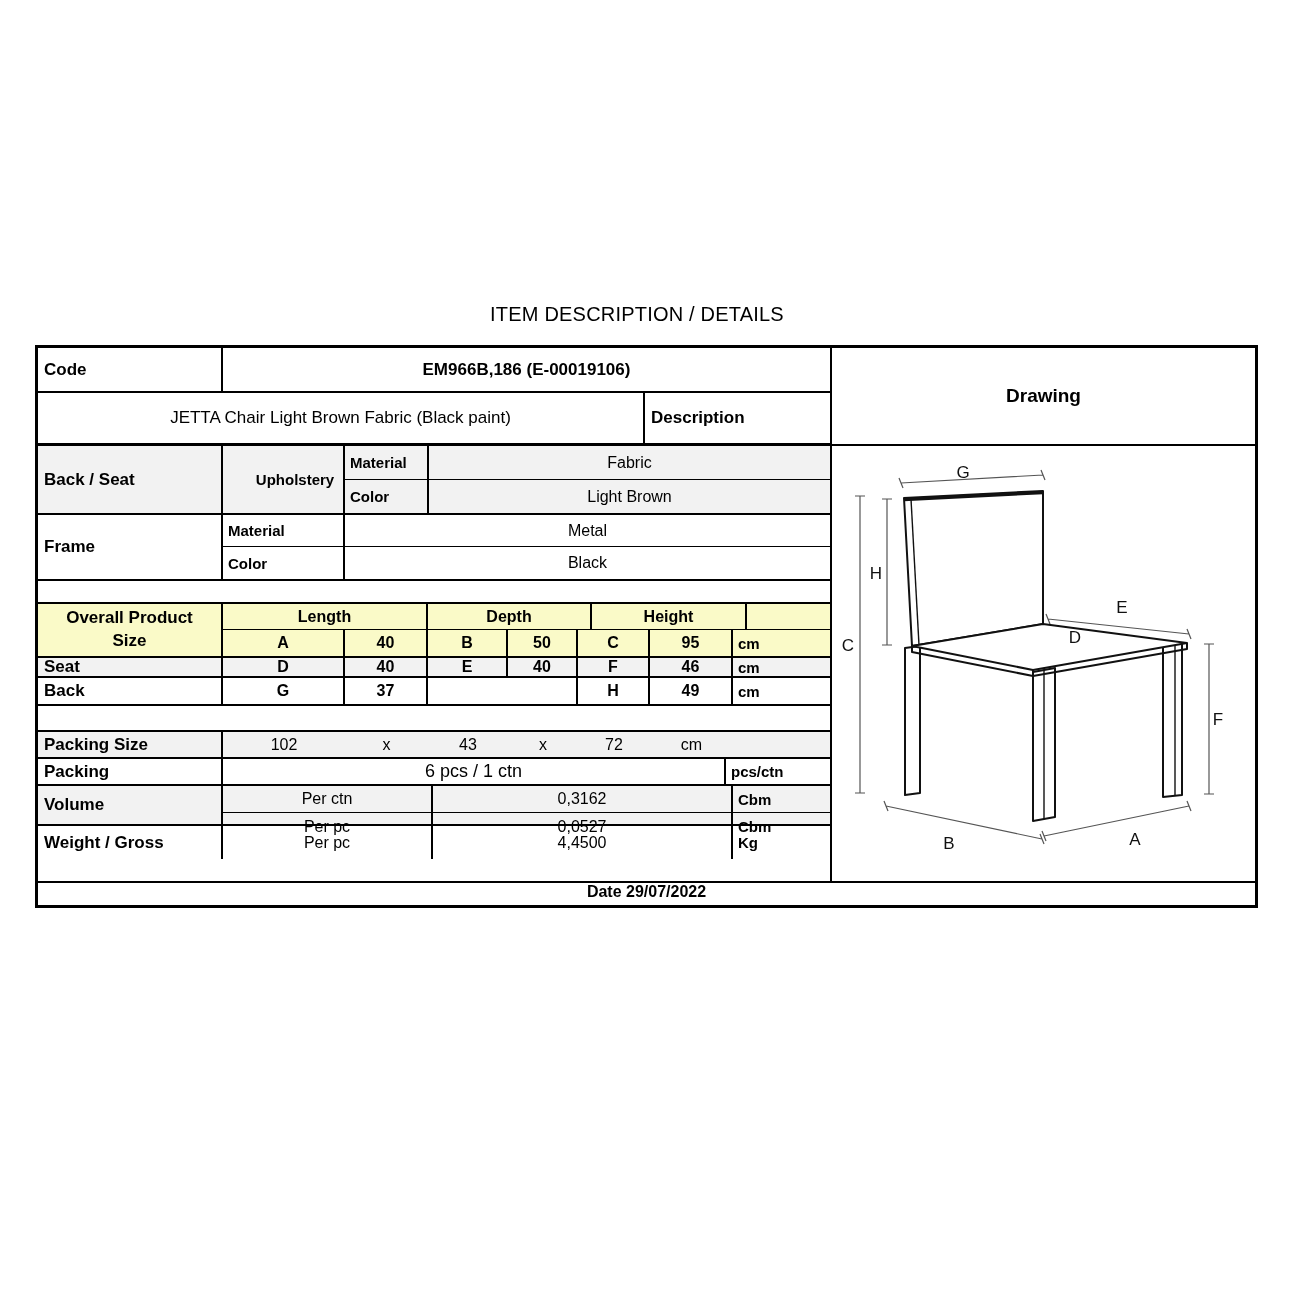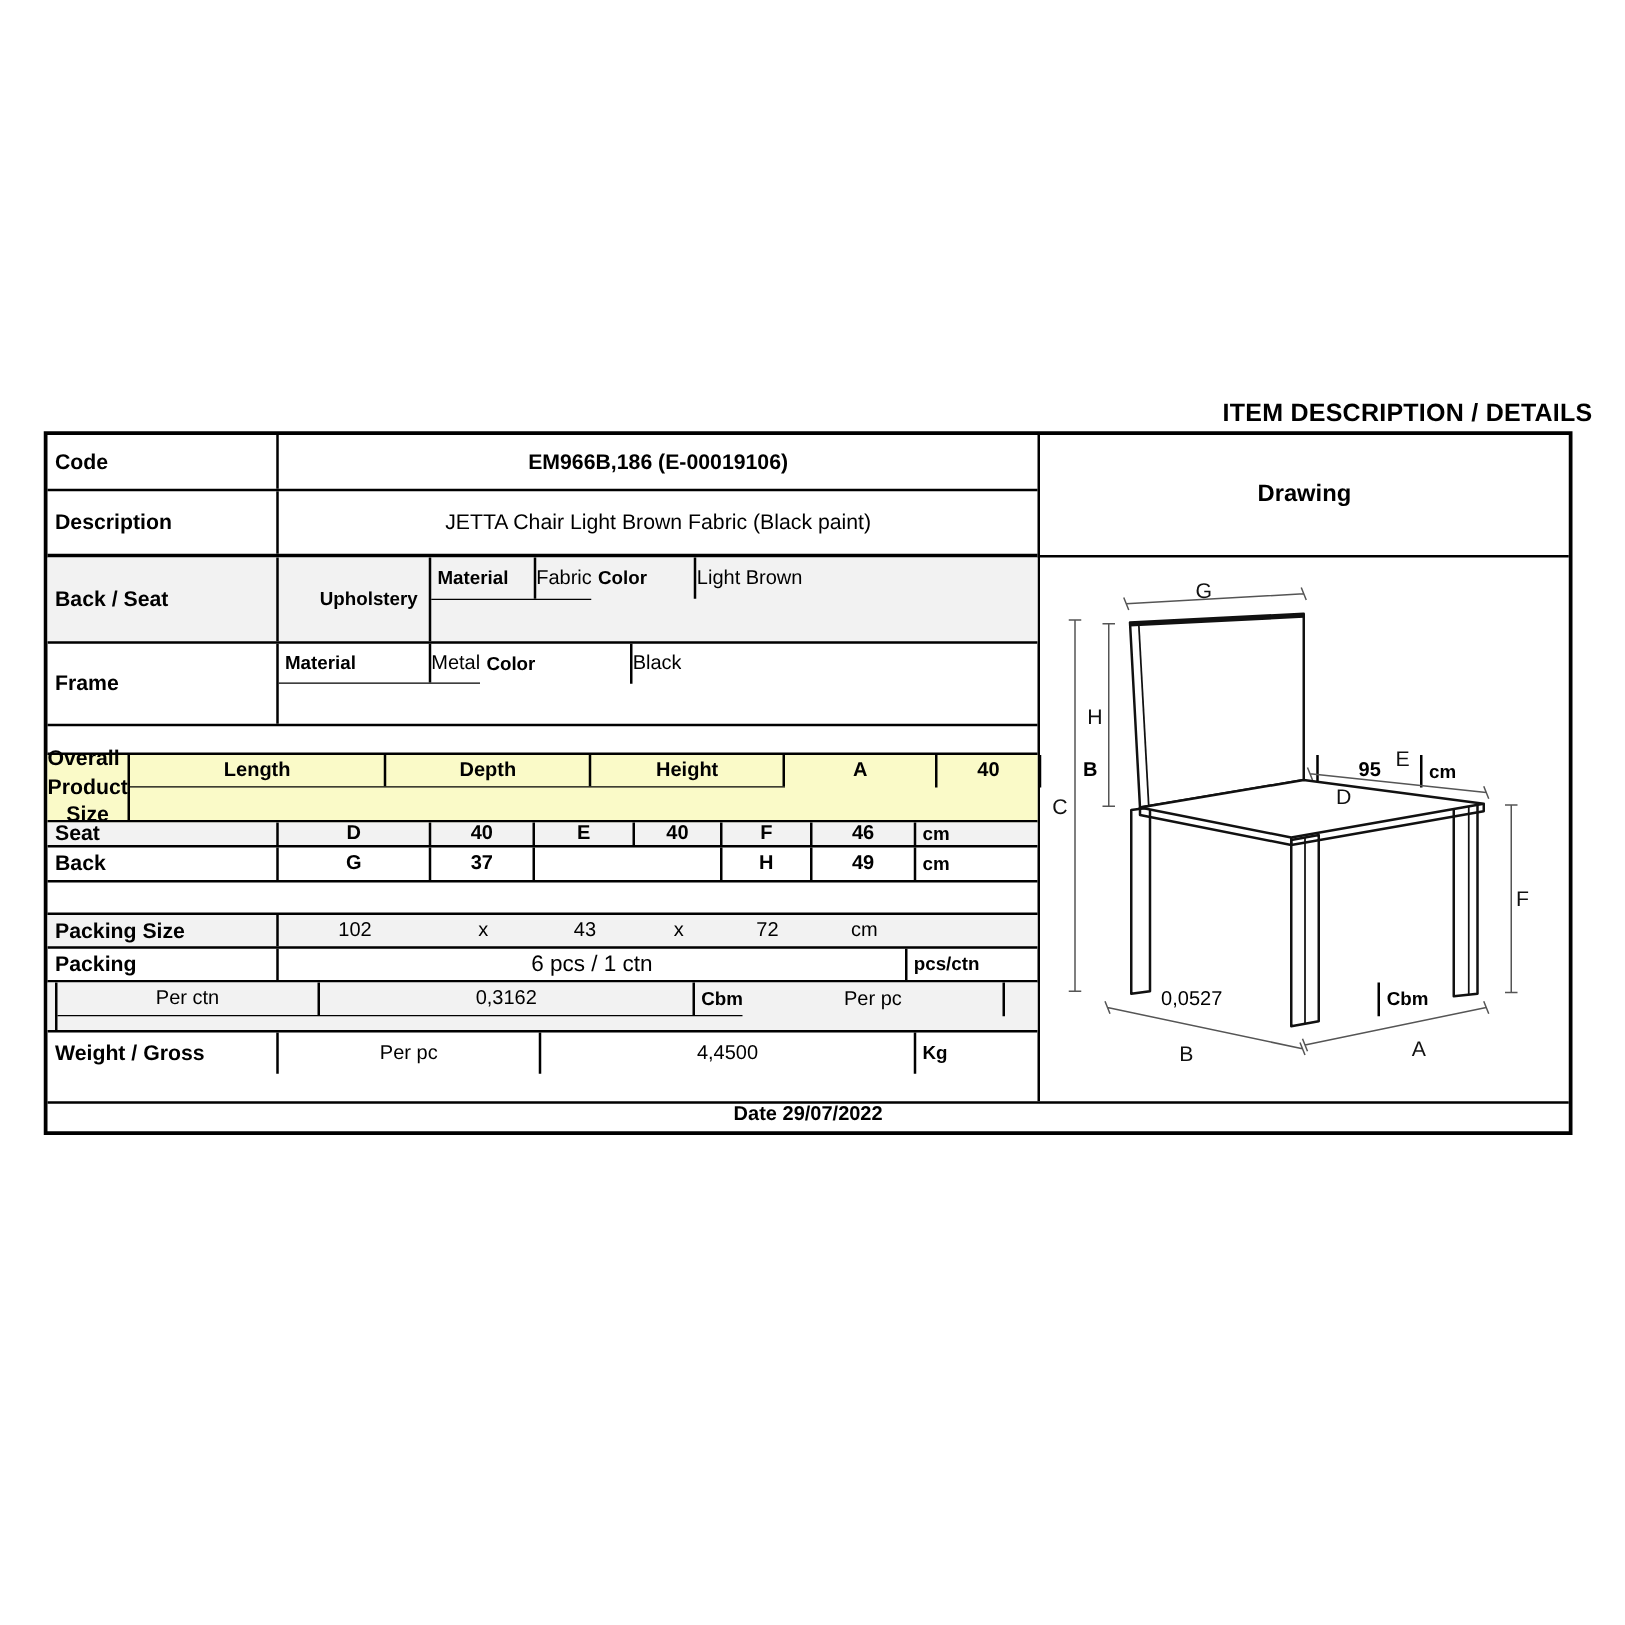--- a/index.html
+++ b/index.html
@@ -1,43 +1,43 @@
 <!DOCTYPE html>
 <html><head>
 <meta charset="utf-8">
 <style>
   html,body { margin:0; padding:0; background:#ffffff; }
   .page {
     position:relative; width:1300px; height:1300px; background:#ffffff;
     font-family:"Liberation Sans", sans-serif; color:#000;
   }
   .doc-title {
-    position:absolute; top:320px; left:0; width:1274px;
-    text-align:right; font-size:20px; font-weight:bold; letter-spacing:0.2px;
+    position:absolute; top:303px; left:0; width:1274px;
+    text-align:center; font-size:20px; font-weight:normal; letter-spacing:0.2px;
   }
   .sheet {
     position:absolute; left:35px; top:345px; width:1223px; height:563px;
     border:3px solid #000; box-sizing:border-box;
     display:flex; flex-wrap:wrap; align-content:flex-start;
     font-size:16px;
   }
   .left-pane { width:794px; height:533px; border-right:2px solid #000; box-sizing:border-box; display:flex; flex-direction:column; }
   .right-pane { width:423px; height:533px; box-sizing:border-box; display:flex; flex-direction:column; }
   .date-row {
     width:100%; flex:1; border-top:2px solid #000; box-sizing:border-box;
     display:flex; align-items:center; justify-content:center;
     font-weight:bold; font-size:16px;
   }
   .r { display:flex; border-bottom:2px solid #000; box-sizing:border-box; flex-shrink:0; }
   .r.last { border-bottom:none; }
   .c { border-right:2px solid #000; box-sizing:border-box; display:flex; align-items:center; overflow:hidden; }
   .c:last-child { border-right:none; }
   .w-label { width:185px; padding-left:6px; font-weight:bold; font-size:17px; }
   .center { justify-content:center; text-align:center; }
-  .subcol { flex:1; display:flex; flex-direction:row; }
+  .subcol { flex:1; display:flex; flex-direction:column; }
   .subrow { display:flex; border-bottom:1px solid #000; box-sizing:border-box; flex-shrink:0; }
   .subrow.last { border-bottom:none; }
   .bold { font-weight:bold; }
   .reg { font-weight:normal; }
   .sm { font-size:15px; }
   .gray  { background:#f2f2f2; }
   .yellow{ background:#fafac8; }
   .unit-cell { flex:1; padding-left:5px; font-weight:bold; font-size:15px; display:flex; align-items:center; }
   
   .w-letterA{width:122px;} .w-valA{width:83px;}
@@ -67,22 +67,22 @@
   <div class="sheet">
 
     <div class="left-pane">
 
       <div class="r" style="height:45px">
         <div class="c w-label">Code</div>
         <div class="c center bold" style="flex:1; font-size:17px">EM966B,186 (E-00019106)</div>
       </div>
 
       <div class="r" style="height:53px; border-bottom-width:3px">
+        <div class="c center reg" style="flex:1; font-size:17px">JETTA Chair Light Brown Fabric (Black paint)</div>
         <div class="c w-label">Description</div>
-        <div class="c center reg" style="flex:1; font-size:17px">JETTA Chair Light Brown Fabric (Black paint)</div>
       </div>
 
       <div class="r gray" style="height:69px">
         <div class="c w-label">Back / Seat</div>
         <div class="c center bold w-sub sm">Upholstery</div>
         <div class="subcol">
           <div class="subrow" style="height:34px">
             <div class="c bold sm" style="width:84px; padding-left:5px">Material</div>
             <div class="c center reg" style="flex:1">Fabric</div>
           </div>

